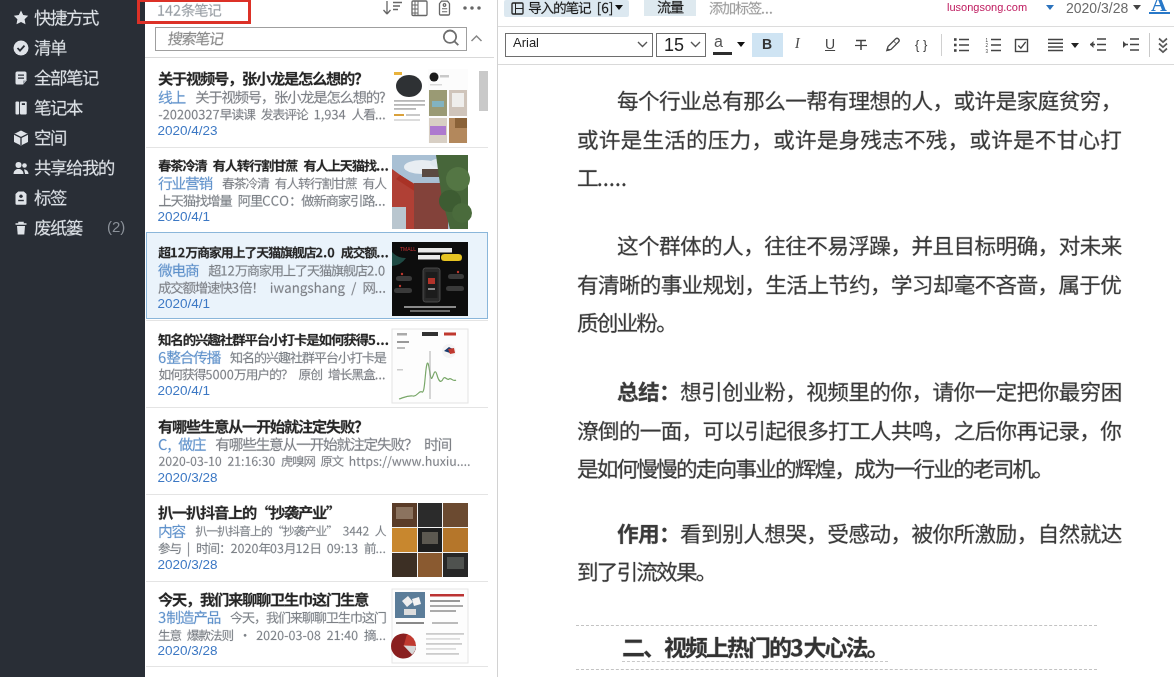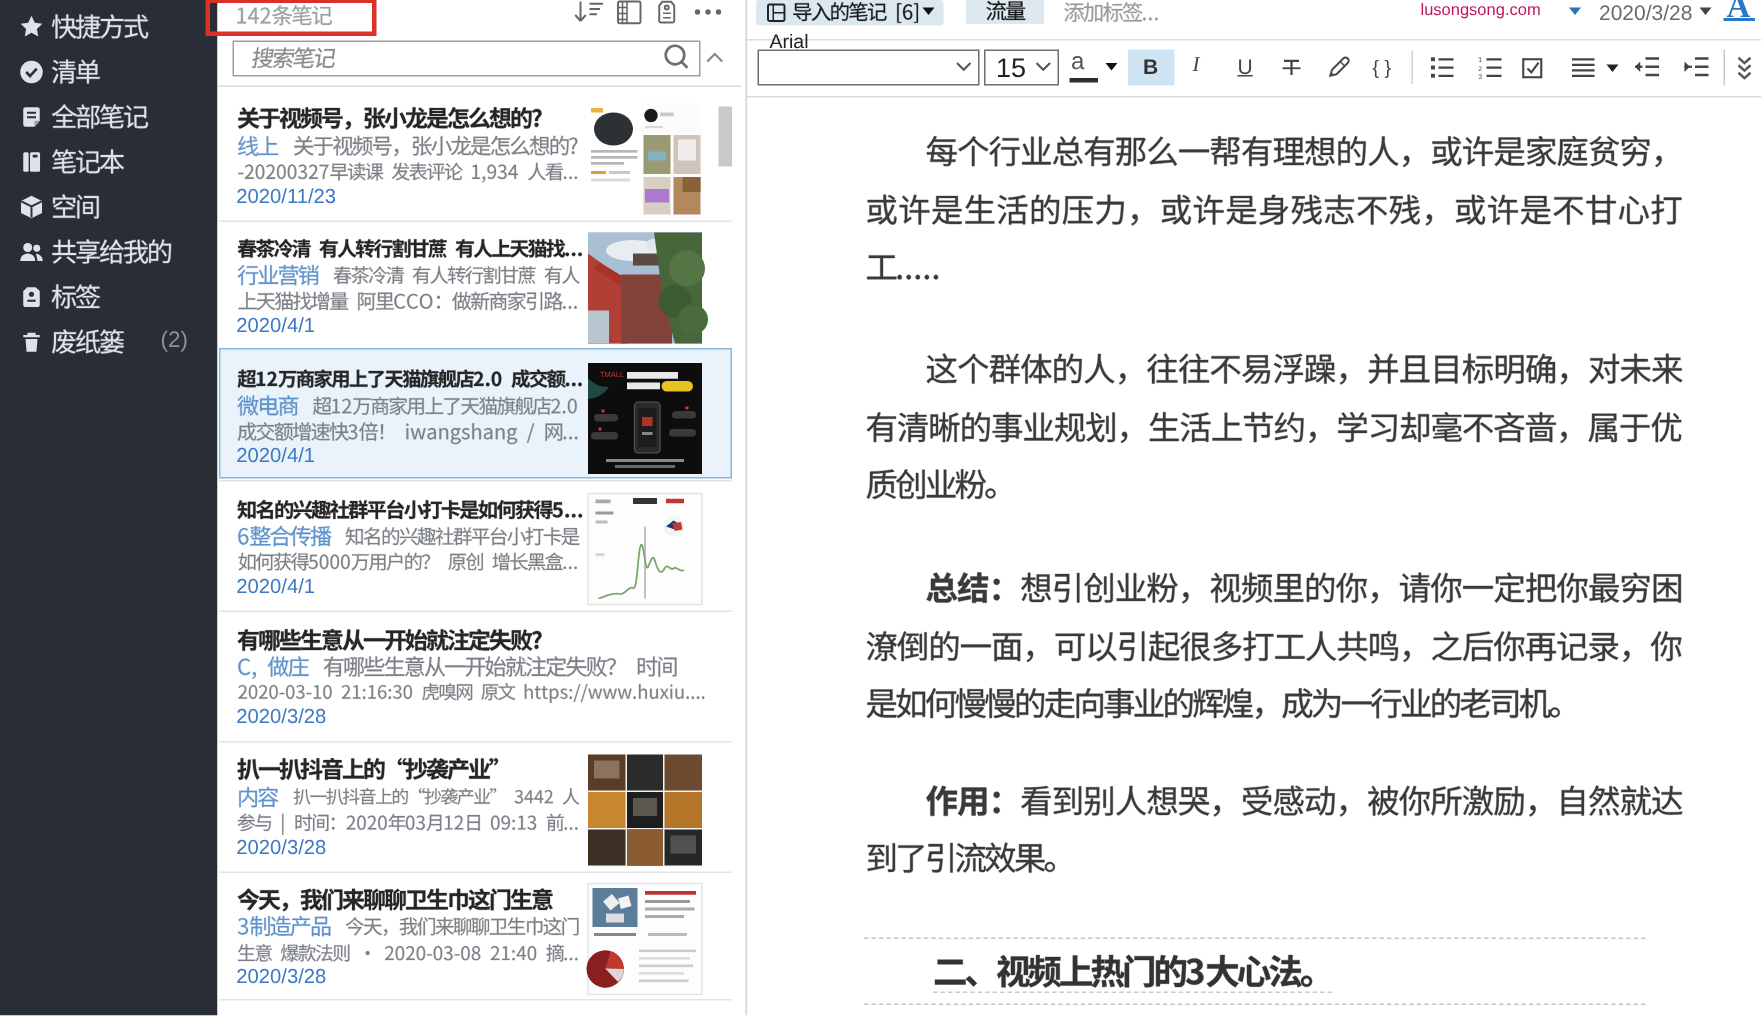--- a/index.html
+++ b/index.html
@@ -593,21 +593,21 @@
       <use href="#qjb" x="3174"></use>
       <use href="#qkb" x="3244"></use>
       <use href="#qab" x="3383"></use>
       <use href="#qy" x="3522"></use>
       <use href="#qlb" x="3776"></use>
       <use href="#qmb" x="4005"></use>
       <use href="#qnb" x="4234"></use>
       <use href="#qnb" x="4304"></use>
       <use href="#qnb" x="4374"></use>
     </svg>
-    <div class="lt" style="left:157.5px;top:123.6px;font-size:13.5px;line-height:1;color:#3c78c4;">2020/11/23</div>
+    <div class="lt" style="left:157.5px;top:123.6px;font-size:13.5px;line-height:1;color:#3c78c4;">2020/4/23</div>
     <div style="position:absolute;left:146px;top:146.6px;width:342px;height:1px;background:#e4e4e4;"></div>
     <svg class="t" style="left:157.5px;top:159.2px;width:231.0px;height:13.2px;" viewBox="0 -220 4372 250" fill="#262626" stroke="#262626" stroke-width="3">
       <use href="#qob" x="0"></use>
       <use href="#qpb" x="229"></use>
       <use href="#qqb" x="459"></use>
       <use href="#qrb" x="688"></use>
       <use href="#qsb" x="1032"></use>
       <use href="#qtb" x="1262"></use>
       <use href="#qub" x="1491"></use>
       <use href="#qvb" x="1721"></use>
@@ -1079,21 +1079,21 @@
       <use href="#qnb" x="1057"></use>
     </svg>
     <div class="lt" style="left:947px;top:1px;font-size:11px;color:#be185d;">lusongsong.com</div>
     <div class="tri" style="left:1046px;top:5px;border-top-color:#2c73bd;"></div>
     <div class="lt" style="left:1066px;top:0px;font-size:14px;color:#6a6a6a;">2020/3/28</div>
     <div class="tri" style="left:1133px;top:5px;border-top-color:#444;"></div>
     <div class="lt" style="left:1151px;top:-9px;font-size:22px;color:#2878c8;font-family:'Liberation Serif',serif;font-weight:bold;">A</div>
     <div style="position:absolute;left:1149px;top:11.5px;width:21px;height:2.5px;background:#2878c8;"></div>
     <div style="position:absolute;left:498px;top:25.5px;width:676px;height:1px;background:#dcdcdc;"></div>
     <div style="position:absolute;left:505px;top:33px;width:148px;height:24px;border:1px solid #6e6e6e;box-sizing:border-box;"></div>
-    <div class="lt" style="left:513px;top:20px;font-size:13px;color:#222;">Arial</div>
+    <div class="lt" style="left:513px;top:35px;font-size:13px;color:#222;">Arial</div>
     <svg class="t" style="left:637px;top:41px;width:11px;height:7px" viewBox="0 0 11 7" fill="none" stroke="#555" stroke-width="1.4">
       <path d="M1 1l4.5 4.5L10 1"></path>
     </svg>
     <div style="position:absolute;left:656px;top:33px;width:50px;height:24px;border:1px solid #6e6e6e;box-sizing:border-box;"></div>
     <div class="lt" style="left:664px;top:35px;font-size:18px;color:#222;">15</div>
     <svg class="t" style="left:690px;top:41px;width:11px;height:7px" viewBox="0 0 11 7" fill="none" stroke="#555" stroke-width="1.4">
       <path d="M1 1l4.5 4.5L10 1"></path>
     </svg>
     <div class="lt" style="left:714px;top:33px;font-size:16px;color:#555;">a</div>
     <div style="position:absolute;left:713px;top:52px;width:19px;height:3px;background:#2d2d2d;"></div>

